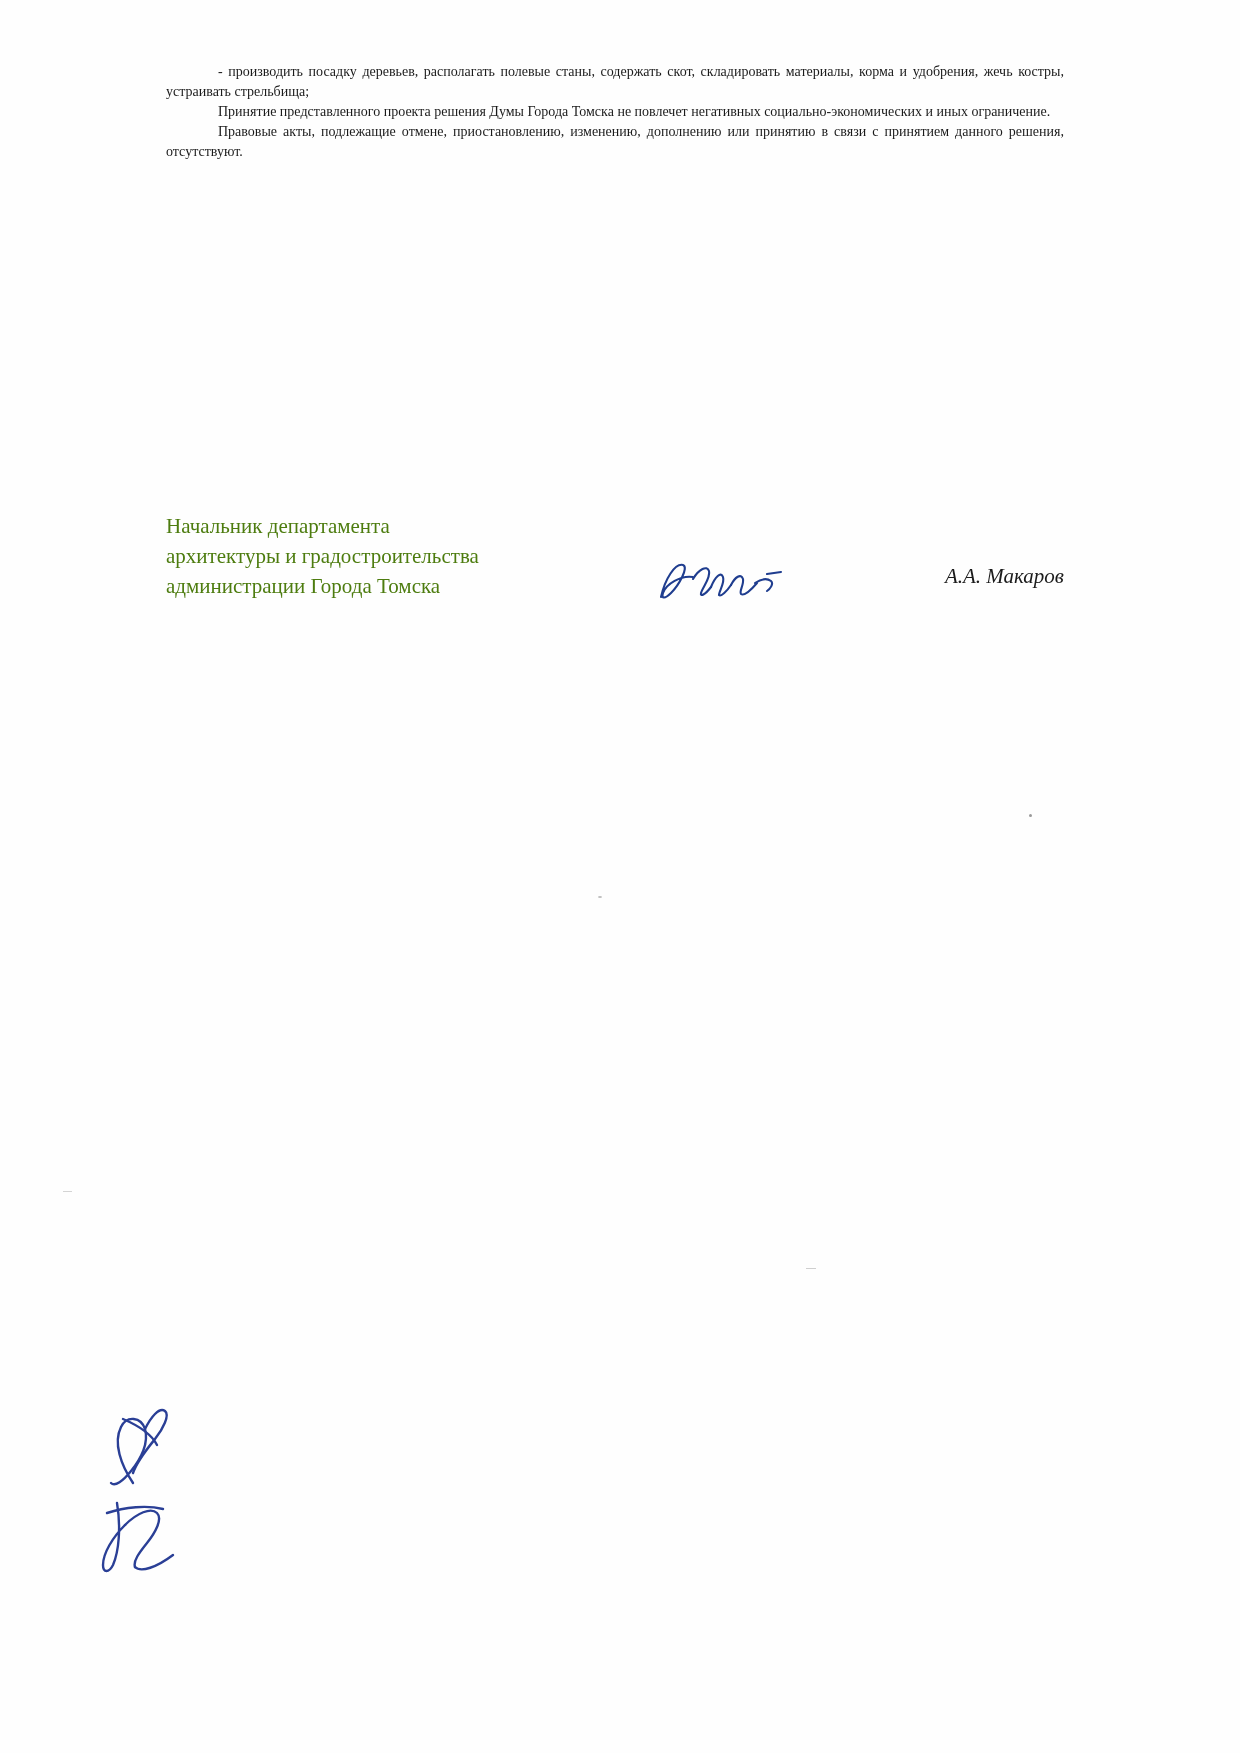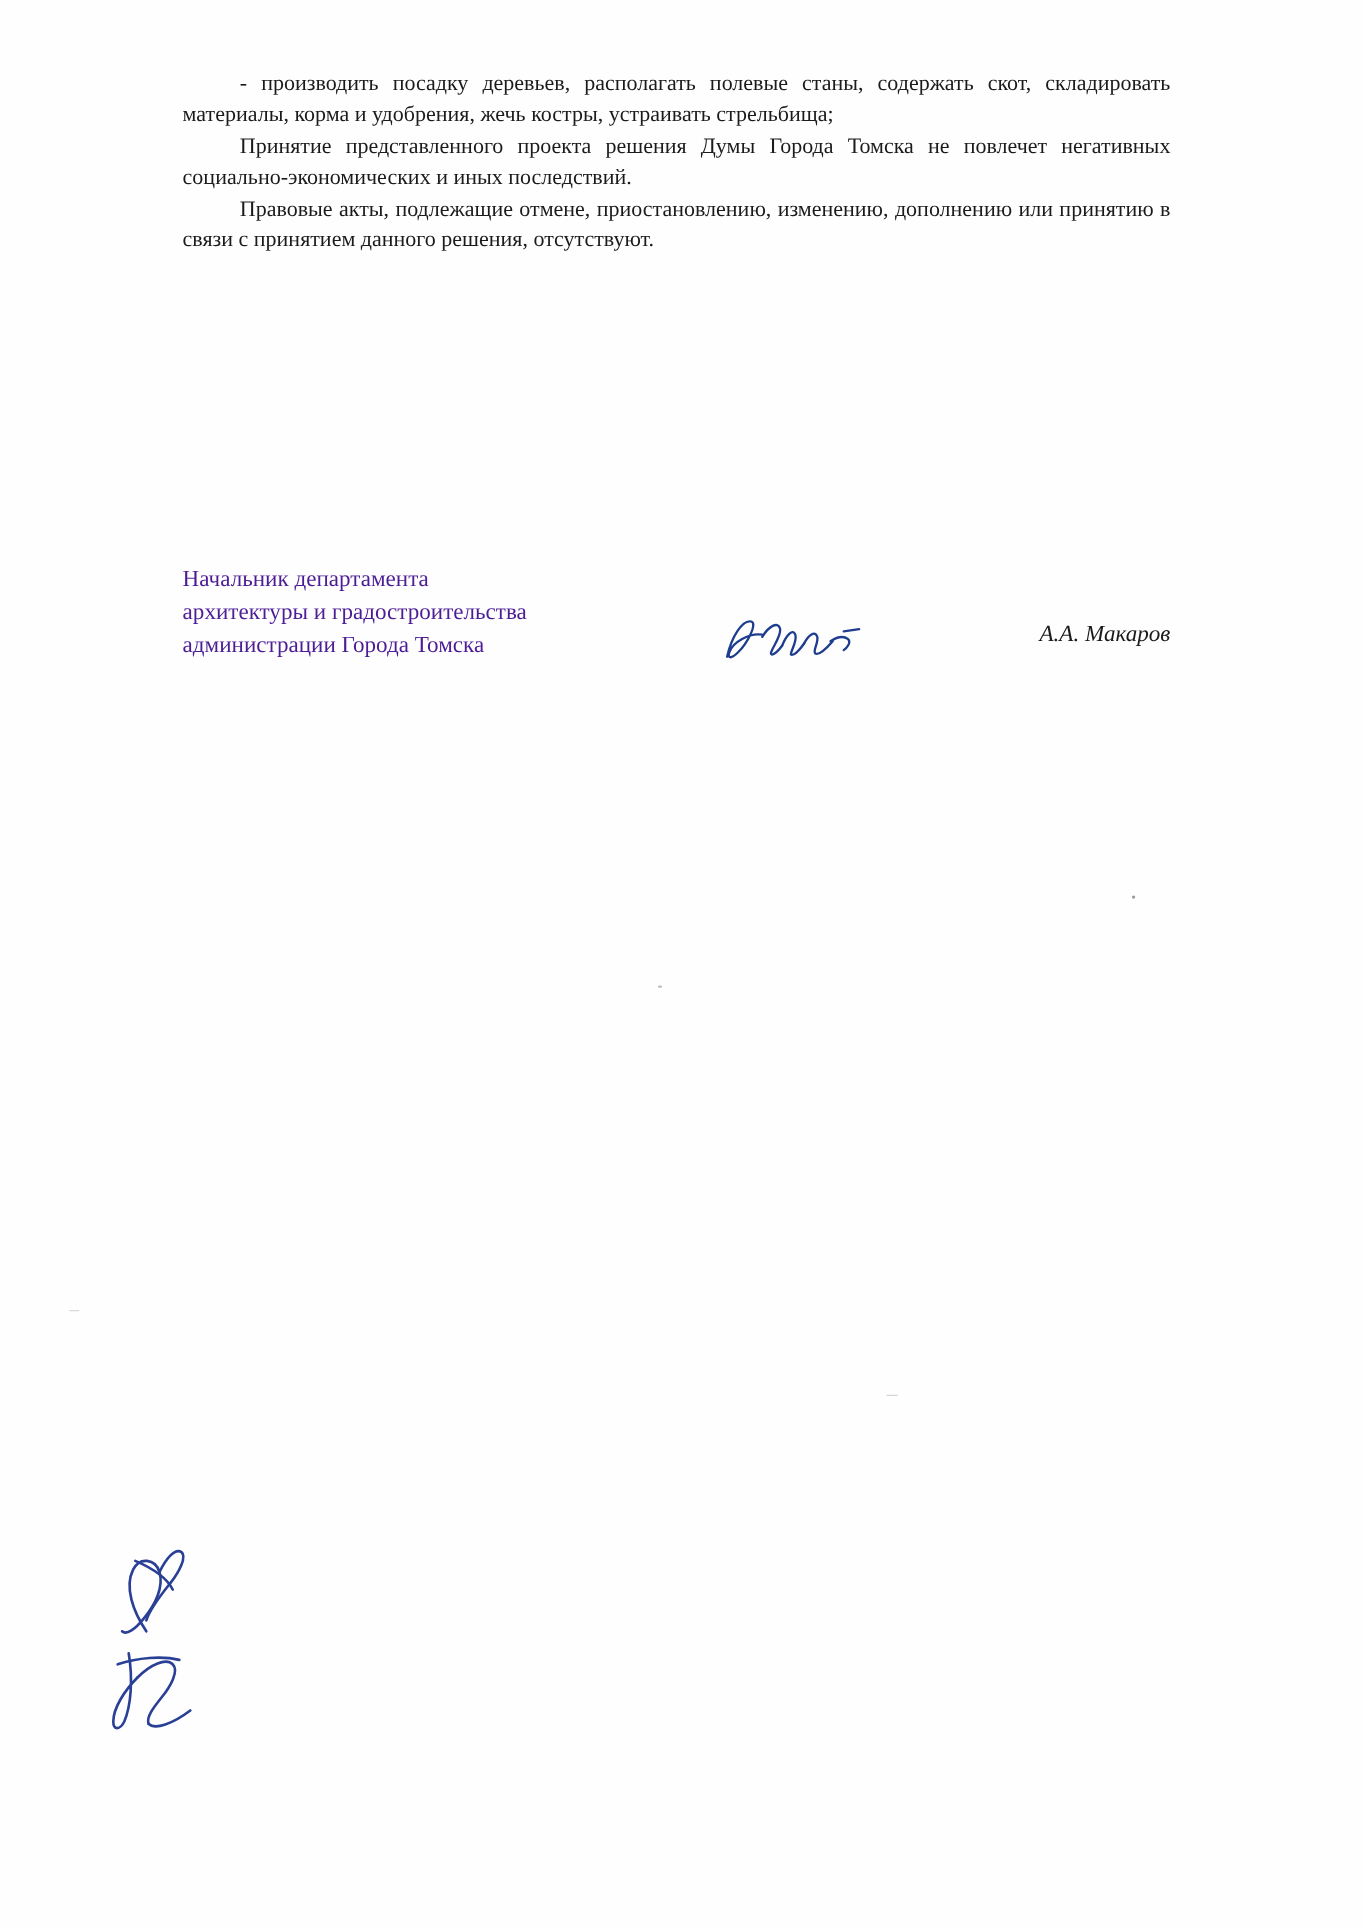--- a/index.html
+++ b/index.html
@@ -24,21 +24,21 @@
 
   .content {
     position: absolute;
     left: 166px;
     top: 62px;
     width: 898px;
   }
 
   p.body-par {
     margin: 0;
-    font-size: 20px;
+    font-size: 14px;
     line-height: 1.42;
     text-align: justify;
     text-indent: 52px;
     color: #1b1b1b;
   }
 
   p.body-par.bold {
     font-weight: bold;
   }
 
@@ -48,21 +48,21 @@
     top: 512px;
     width: 898px;
     display: flex;
     justify-content: space-between;
     align-items: flex-start;
   }
 
   .signer-title {
     font-size: 21px;
     line-height: 1.42;
-    color: #4c1d95;
+    color: #4d7c0f;
     white-space: pre-line;
   }
 
   .signer-name {
     font-size: 21px;
     color: #1b1b1b;
     padding-top: 52px;
     white-space: nowrap;
     font-style: italic;
   }
@@ -94,21 +94,21 @@
   .speck-c { left: 806px; top: 1268px; width: 10px; height: 1px; background: #cfcfcf; border-radius: 0; }
   .speck-d { left: 63px; top: 1191px; width: 9px; height: 1px; background: #d4d4d4; border-radius: 0; }
 </style>
 </head>
 <body>
 
 <div class="page">
 
   <div class="content">
     <p class="body-par">- производить посадку деревьев, располагать полевые станы, содержать скот, складировать материалы, корма и удобрения, жечь костры, устраивать стрельбища;</p>
-    <p class="body-par">Принятие представленного проекта решения Думы Города Томска не повлечет негативных социально-экономических и иных последствий.</p>
+    <p class="body-par">Принятие представленного проекта решения Думы Города Томска не повлечет негативных социально-экономических и иных ограничение.</p>
     <p class="body-par">Правовые акты, подлежащие отмене, приостановлению, изменению, дополнению или принятию в связи с принятием данного решения, отсутствуют.</p>
   </div>
 
   <div class="signature-block">
     <div class="signer-title">Начальник департамента
 архитектуры и градостроительства
 администрации Города Томска</div>
     <div class="signer-name">А.А. Макаров</div>
   </div>
 

